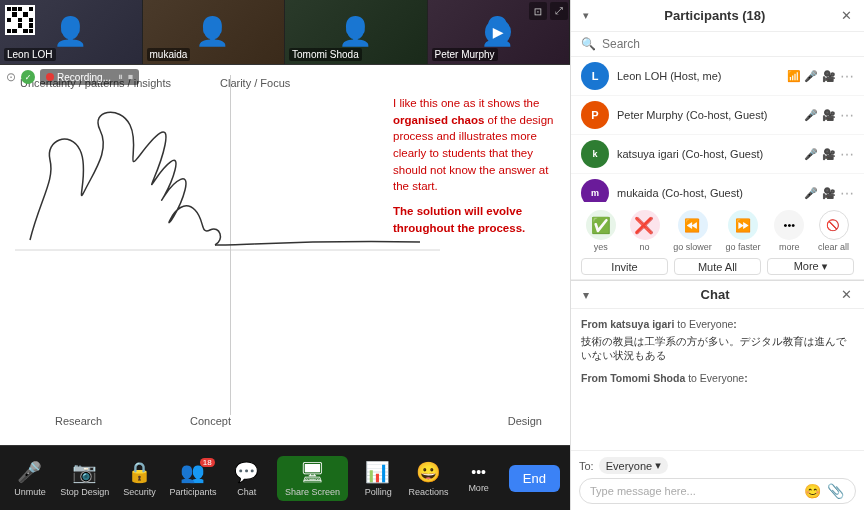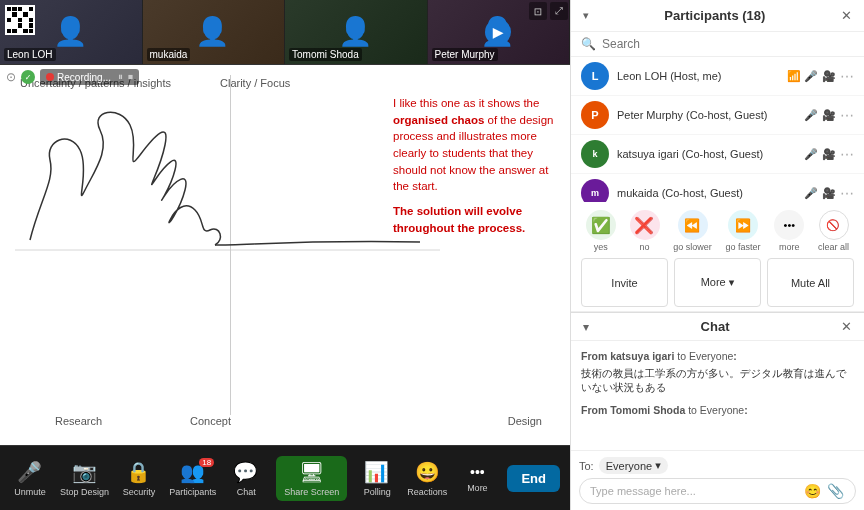--- a/index.html
+++ b/index.html
@@ -138,26 +138,26 @@
     }
     .ctrl-btn .icon {
       font-size: 20px;
       color: #fff;
     }
     .ctrl-btn .lbl {
       font-size: 9px;
       color: #ccc;
     }
     .ctrl-btn.red-btn {
-      background: #0369a1;
+      background: #3b82f6;
       border-radius: 6px;
       padding: 6px 14px;
       color: #fff;
       font-size: 13px;
-      font-weight: bold;
+      font-weight: normal;
     }
     .rec-dot {
       width: 8px; height: 8px;
       border-radius: 50%;
       background: #e53935;
     }
     .green-circle {
       width: 14px; height: 14px;
       border-radius: 50%;
       background: #4caf50;
@@ -294,21 +294,21 @@
       color: #666;
     }
 
     .action-buttons {
       display: flex;
       gap: 6px;
       justify-content: space-between;
     }
     .action-btn {
       flex: 1;
-      padding: 17px 0;
+      padding: 1px 0;
       border: 1px solid #ddd;
       border-radius: 4px;
       font-size: 11px;
       background: #fff;
       cursor: pointer;
       text-align: center;
       color: #333;
     }
     .more-btn {
       display: flex;
@@ -638,24 +638,24 @@
         <div class="react-icon ri-gray" style="font-size:11px;">•••</div>
         <span class="react-label">more</span>
       </div>
       <div class="react-btn">
         <div class="react-icon ri-white" style="font-size:11px;">🚫</div>
         <span class="react-label">clear all</span>
       </div>
     </div>
     <div class="action-buttons">
       <button class="action-btn">Invite</button>
+      <button class="action-btn">Mute All</button>
       <button class="action-btn more-btn">
         <span>More ▾</span>
       </button>
-      <button class="action-btn">Mute All</button>
     </div>
   </div>
 
   <div class="chat-header">
     <span style="font-size:12px;color:#666;cursor:pointer;">▾</span>
     <span class="chat-title">Chat</span>
     <span style="cursor:pointer;font-size:13px;color:#666;">✕</span>
   </div>
 
   <div class="chat-messages">

